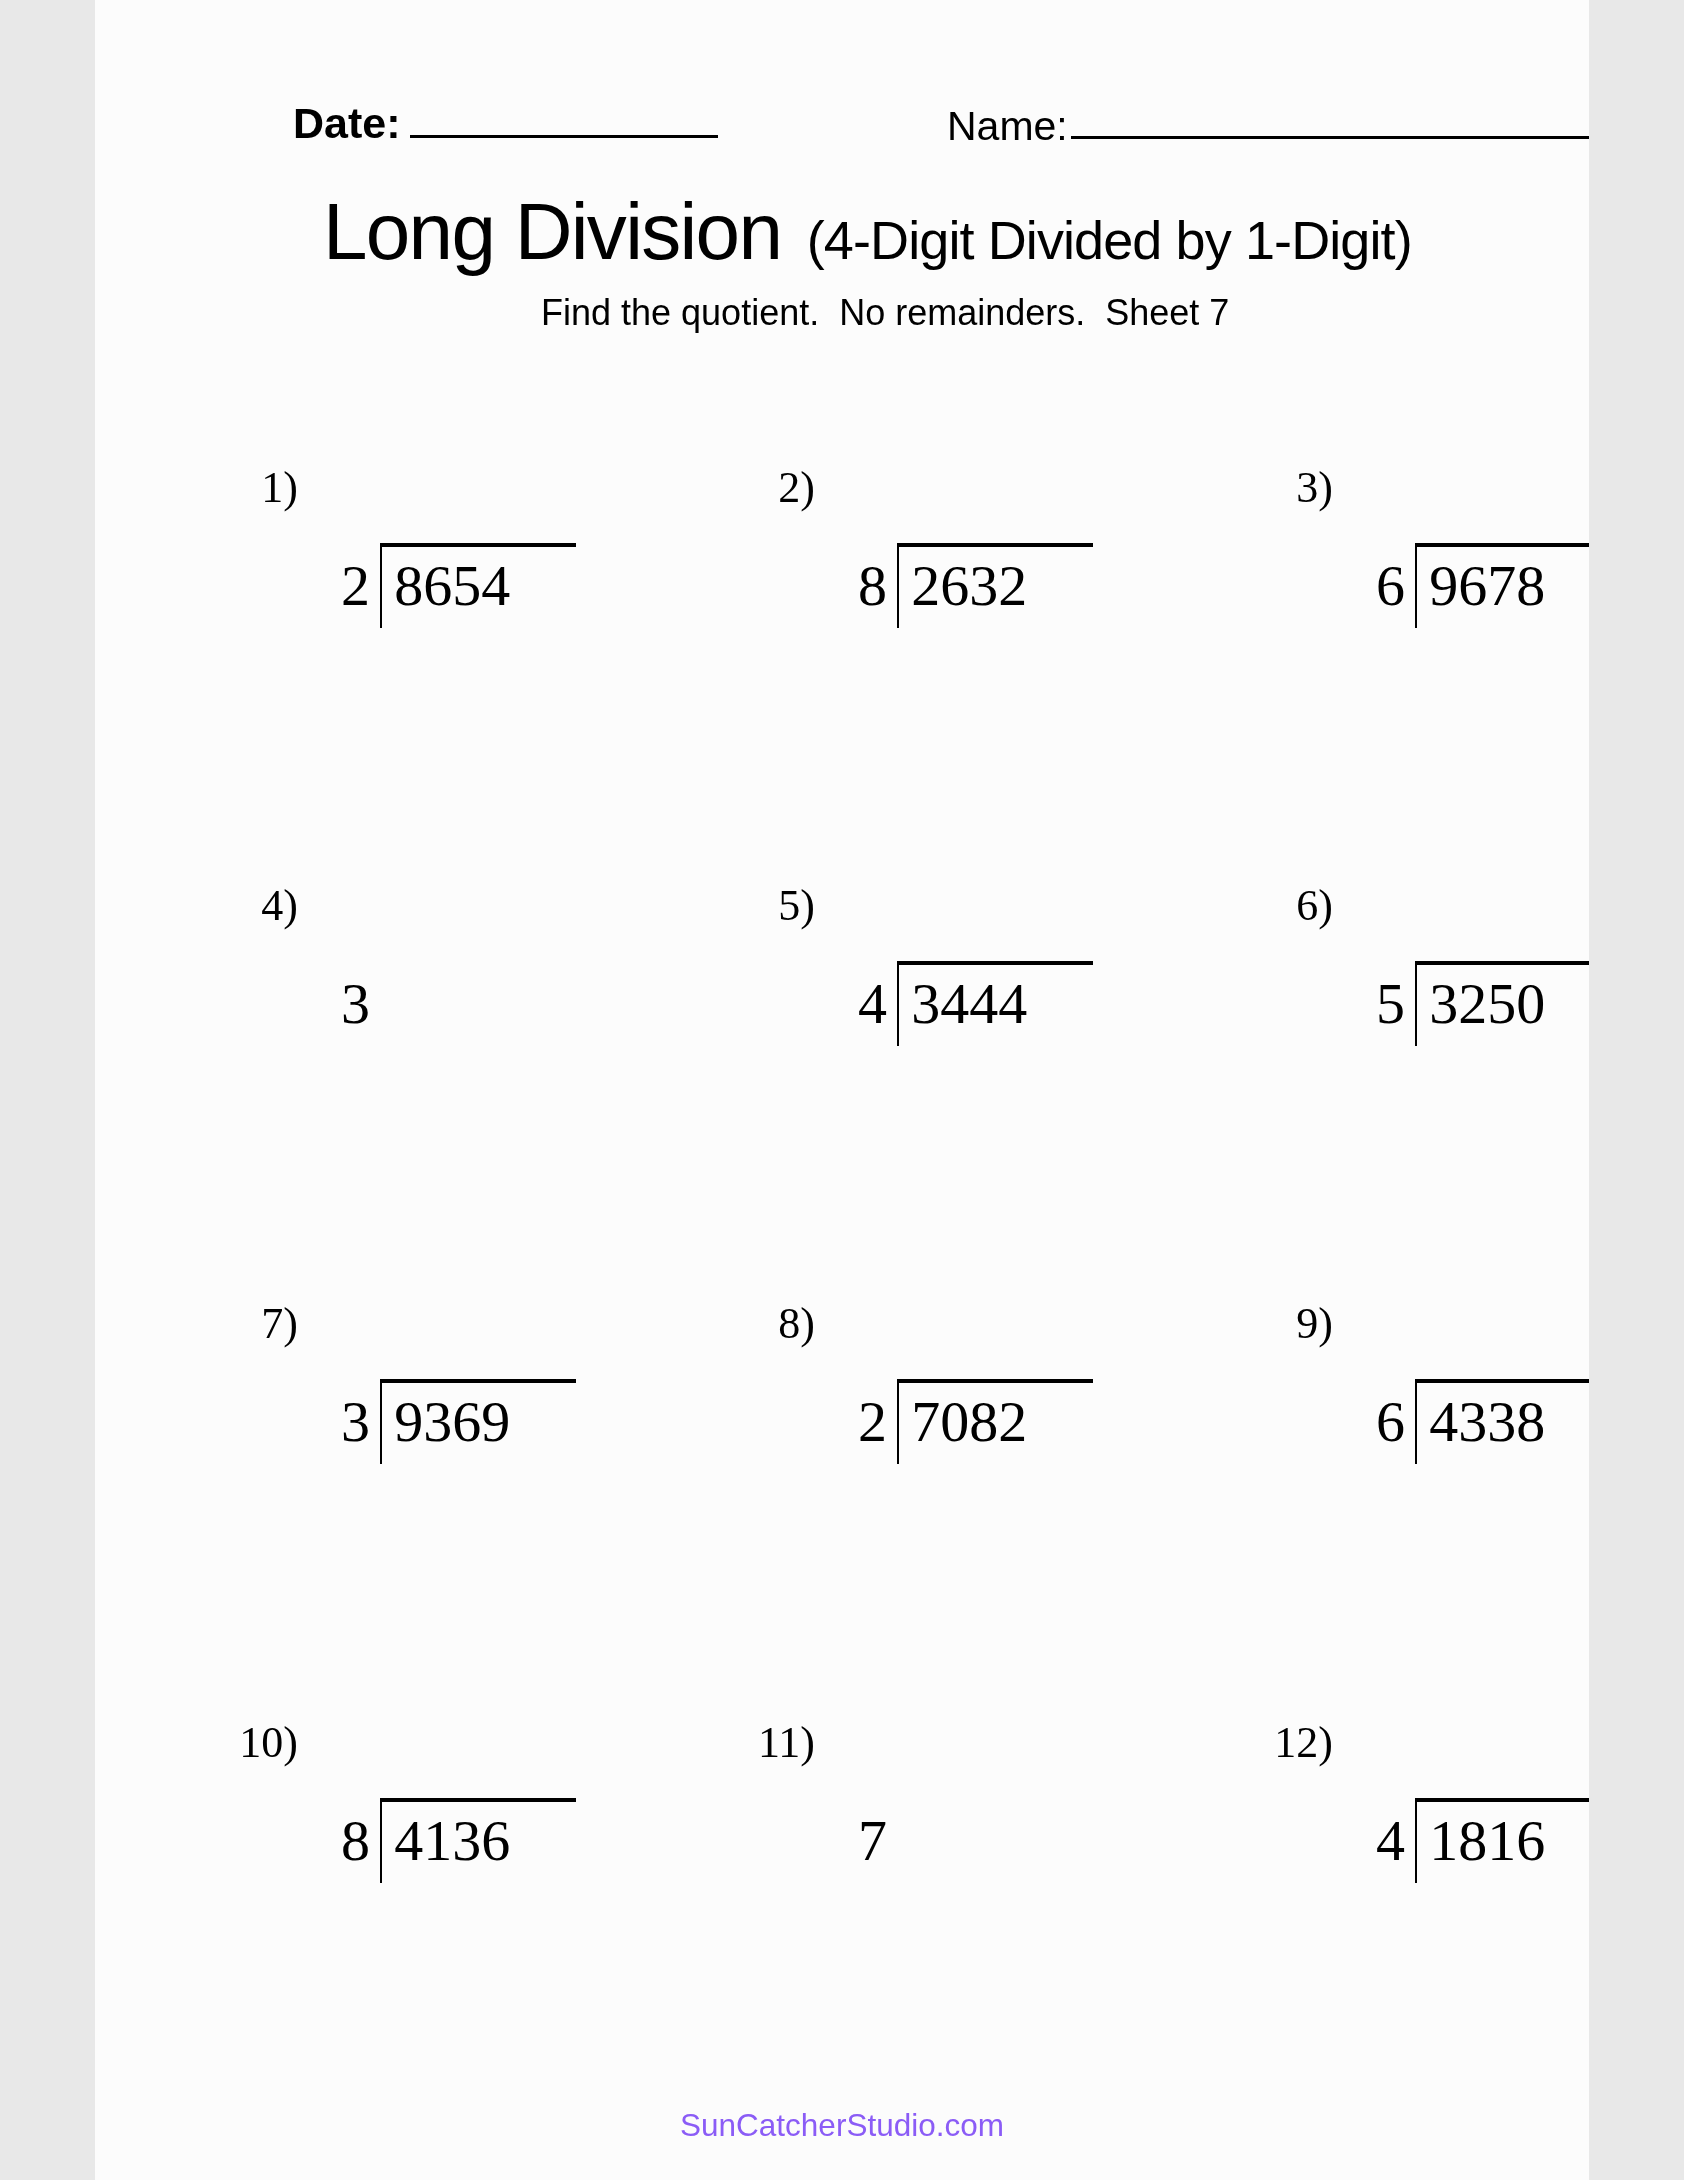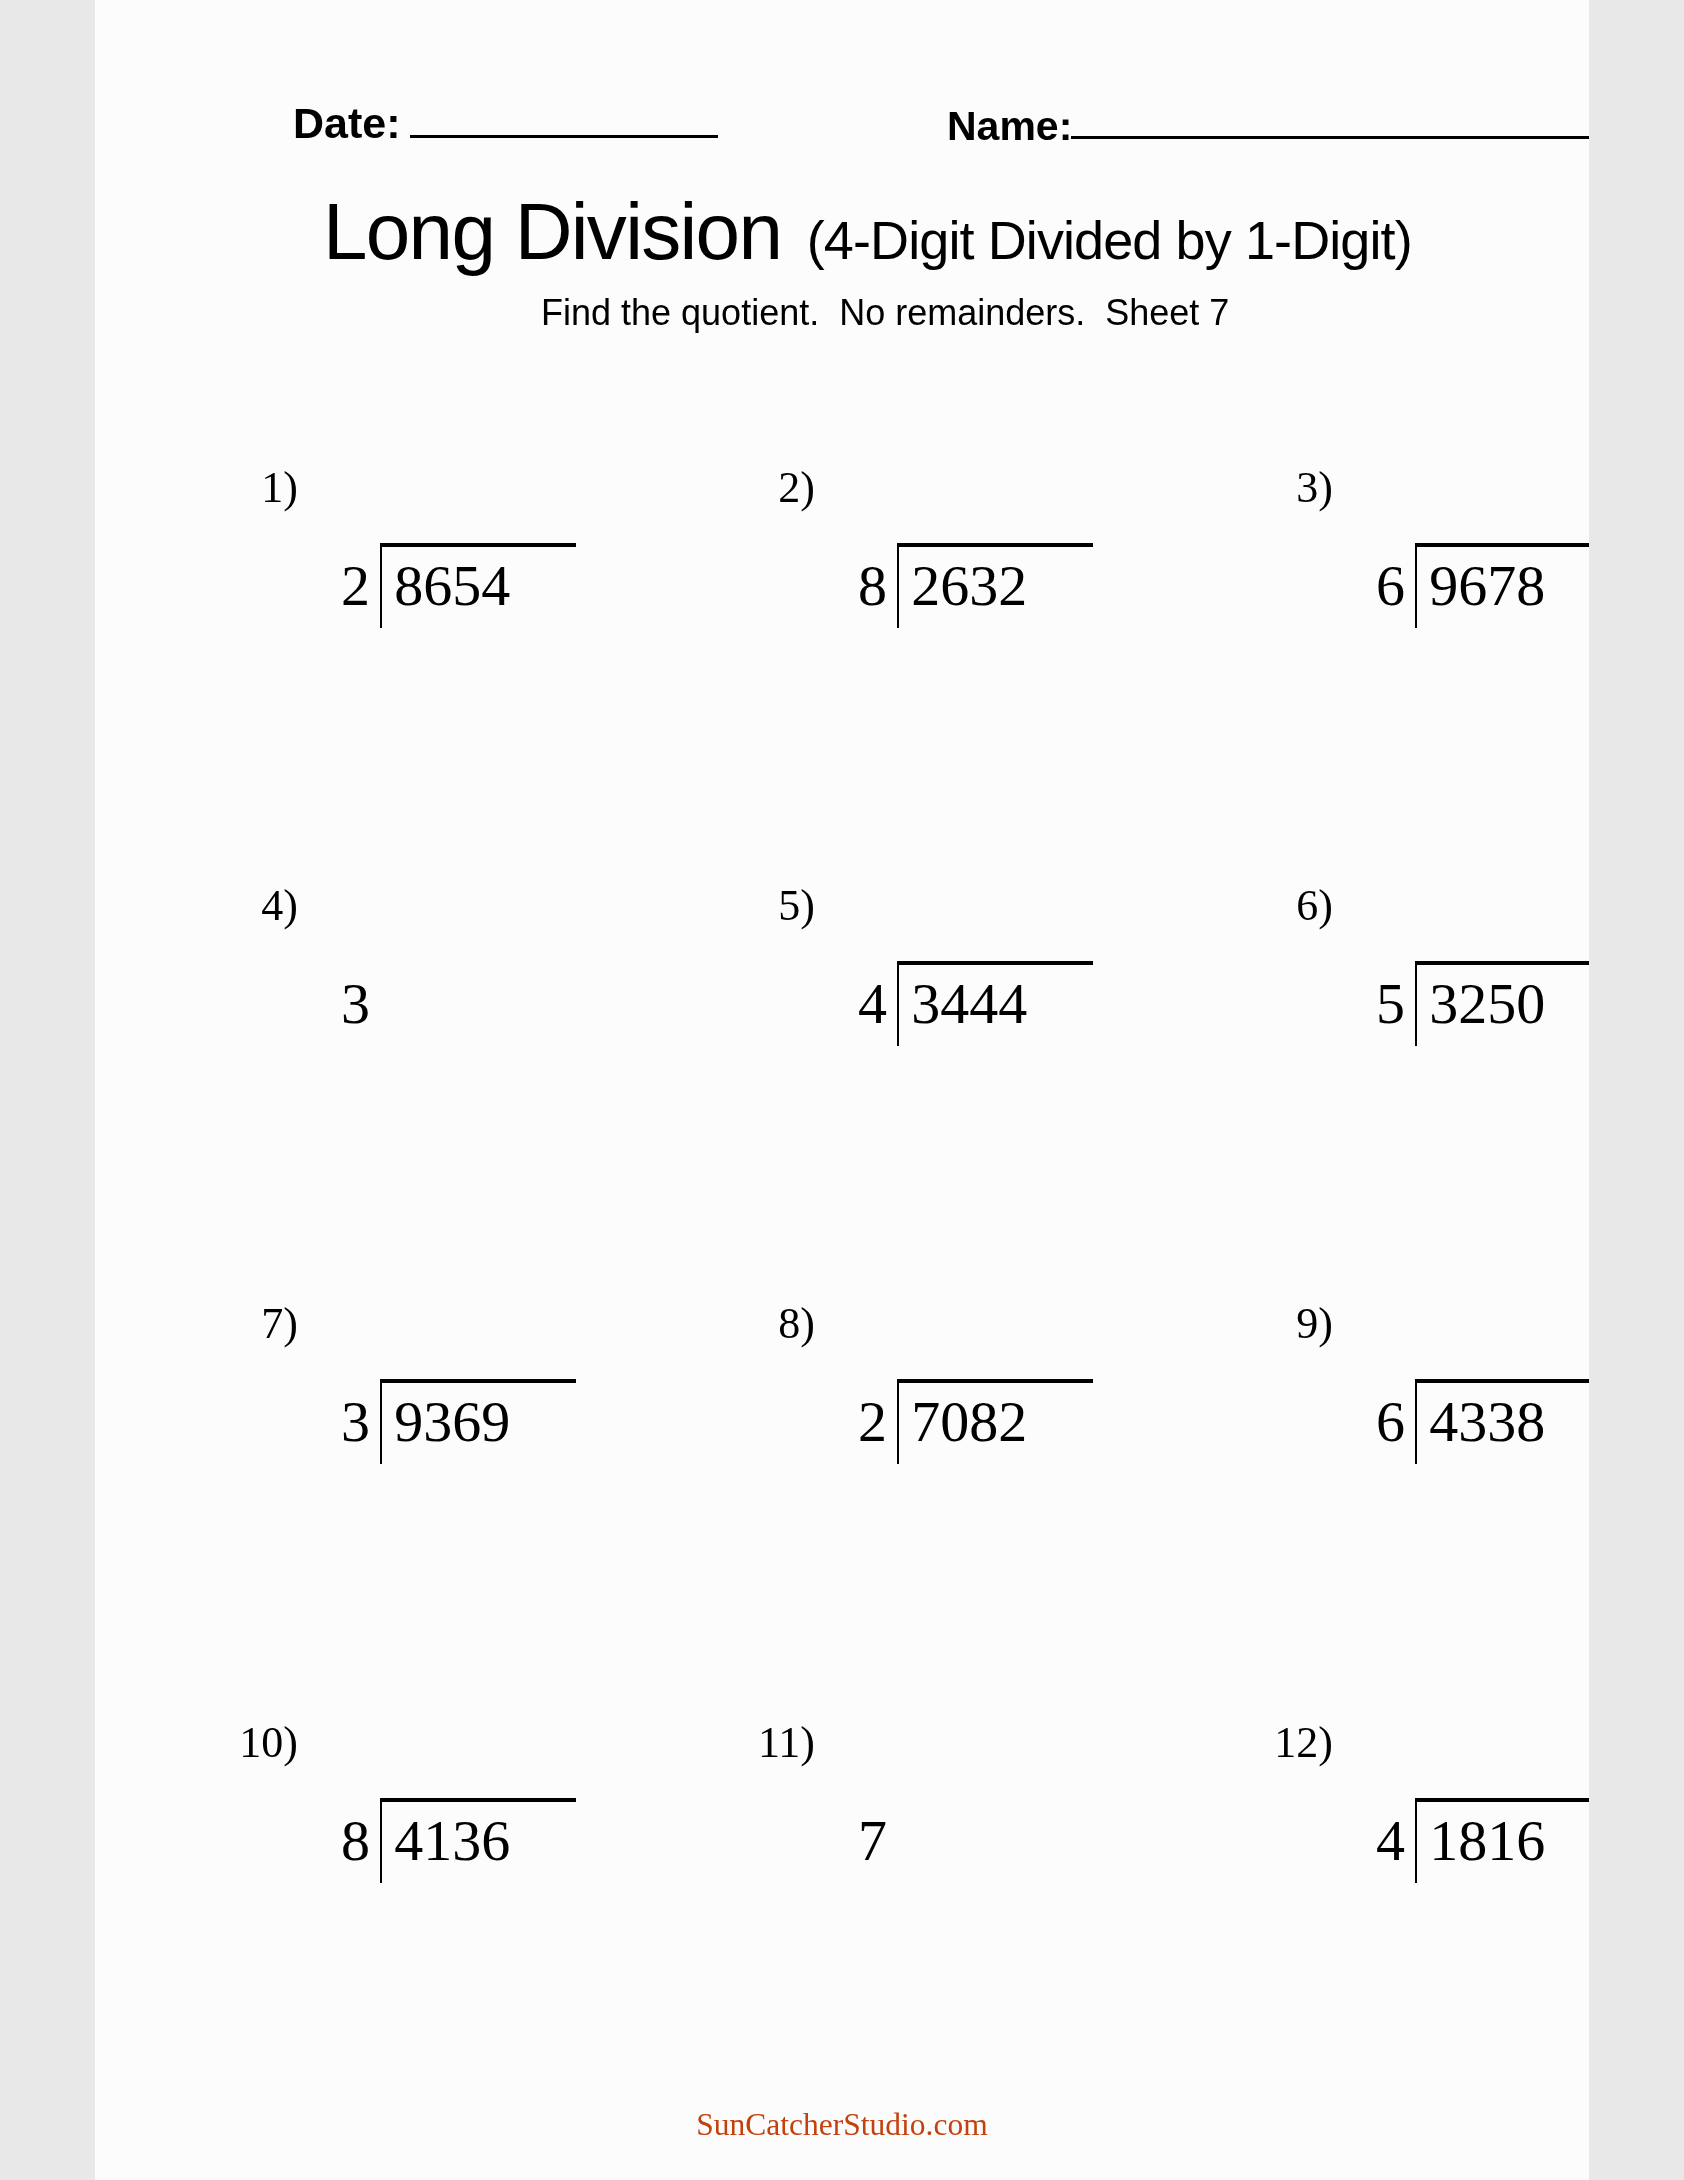--- a/index.html
+++ b/index.html
@@ -27,21 +27,21 @@
   }
   .date-line {
     position: absolute;
     left: 315px; top: 135px;
     width: 308px; height: 0;
     border-top: 3.4px solid #000;
   }
   .name-label {
     position: absolute;
     left: 852px; top: 106px;
-    font-size: 41px; font-weight: bold; line-height: 1;
+    font-size: 41px; font-weight: normal; line-height: 1;
   }
   .name-line {
     position: absolute;
     left: 976px; top: 136px;
     width: 520px; height: 0;
     border-top: 3.4px solid #000;
   }
 
   
   .title-row {
@@ -104,22 +104,21 @@
     padding: 10.2px 66px 13.6px 12px;
   }
 
   
   .footer {
     position: absolute;
     left: 0; top: 2107px;
     width: 100%;
     text-align: center;
     font-size: 31.5px;
-    color: #c2410c;
-    font-family: Liberation Serif, serif;
+    color: #8b5cf6;
   }
 </style>
 </head>
 <body>
 
 <div class="page">
 
   <div class="date-label">Date:</div>
   <div class="date-line"></div>
   <div class="name-label">Name:</div>

